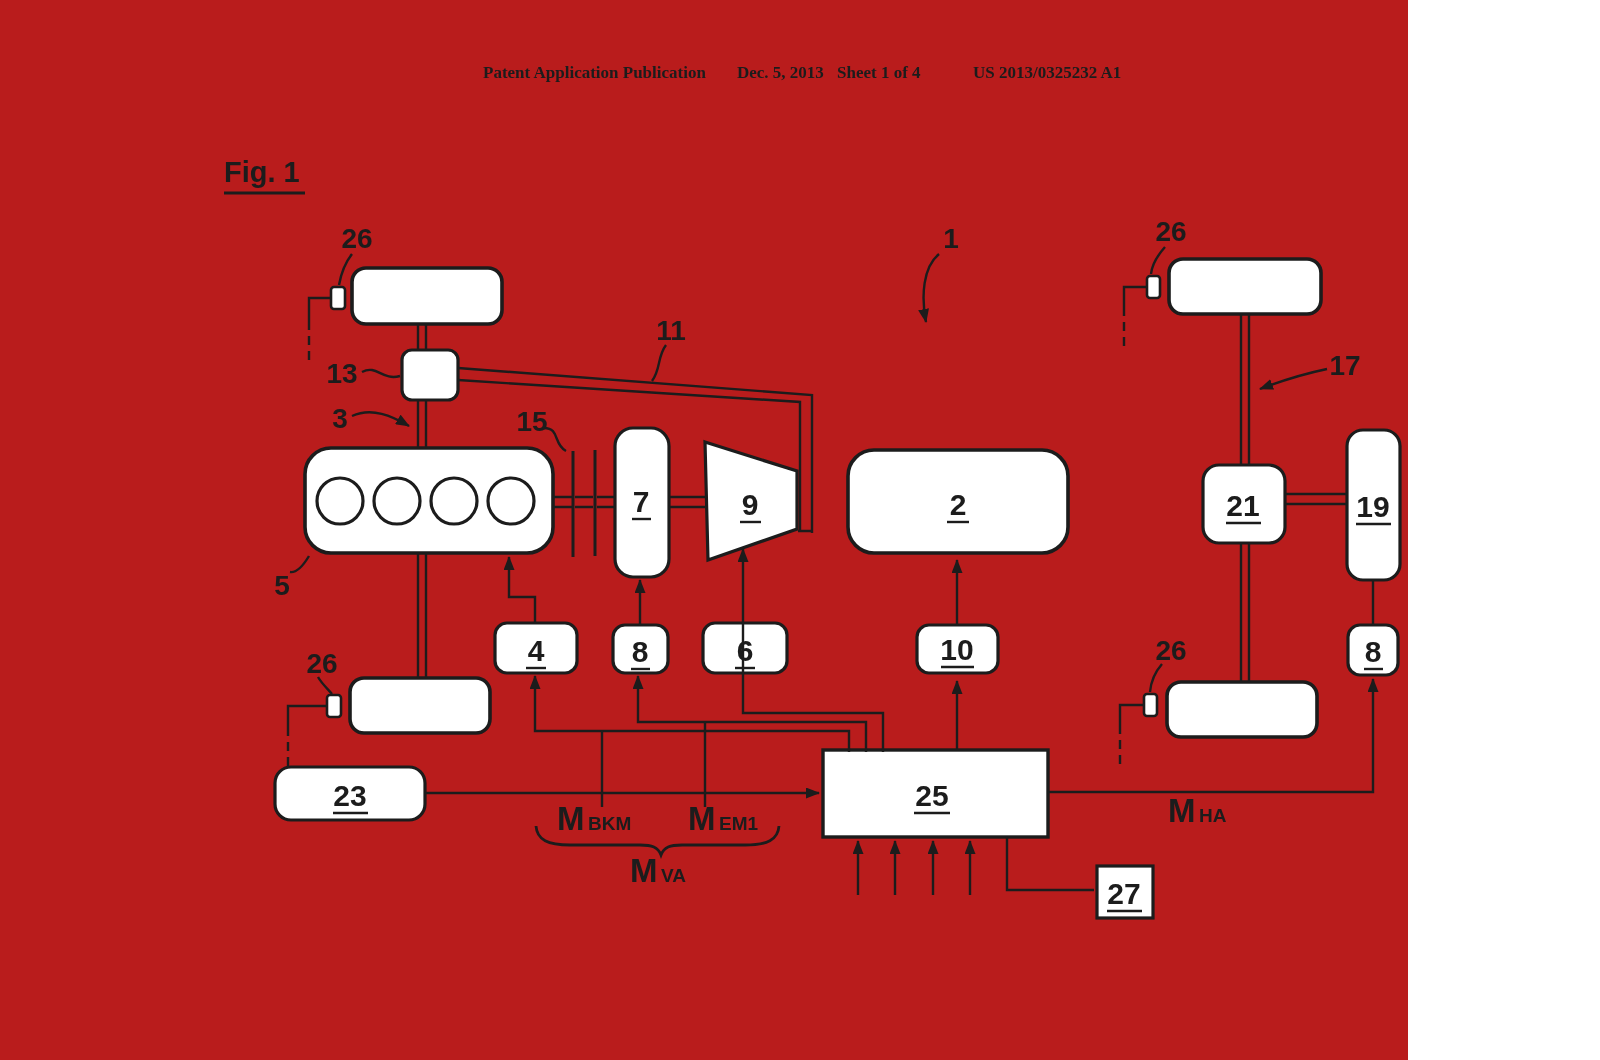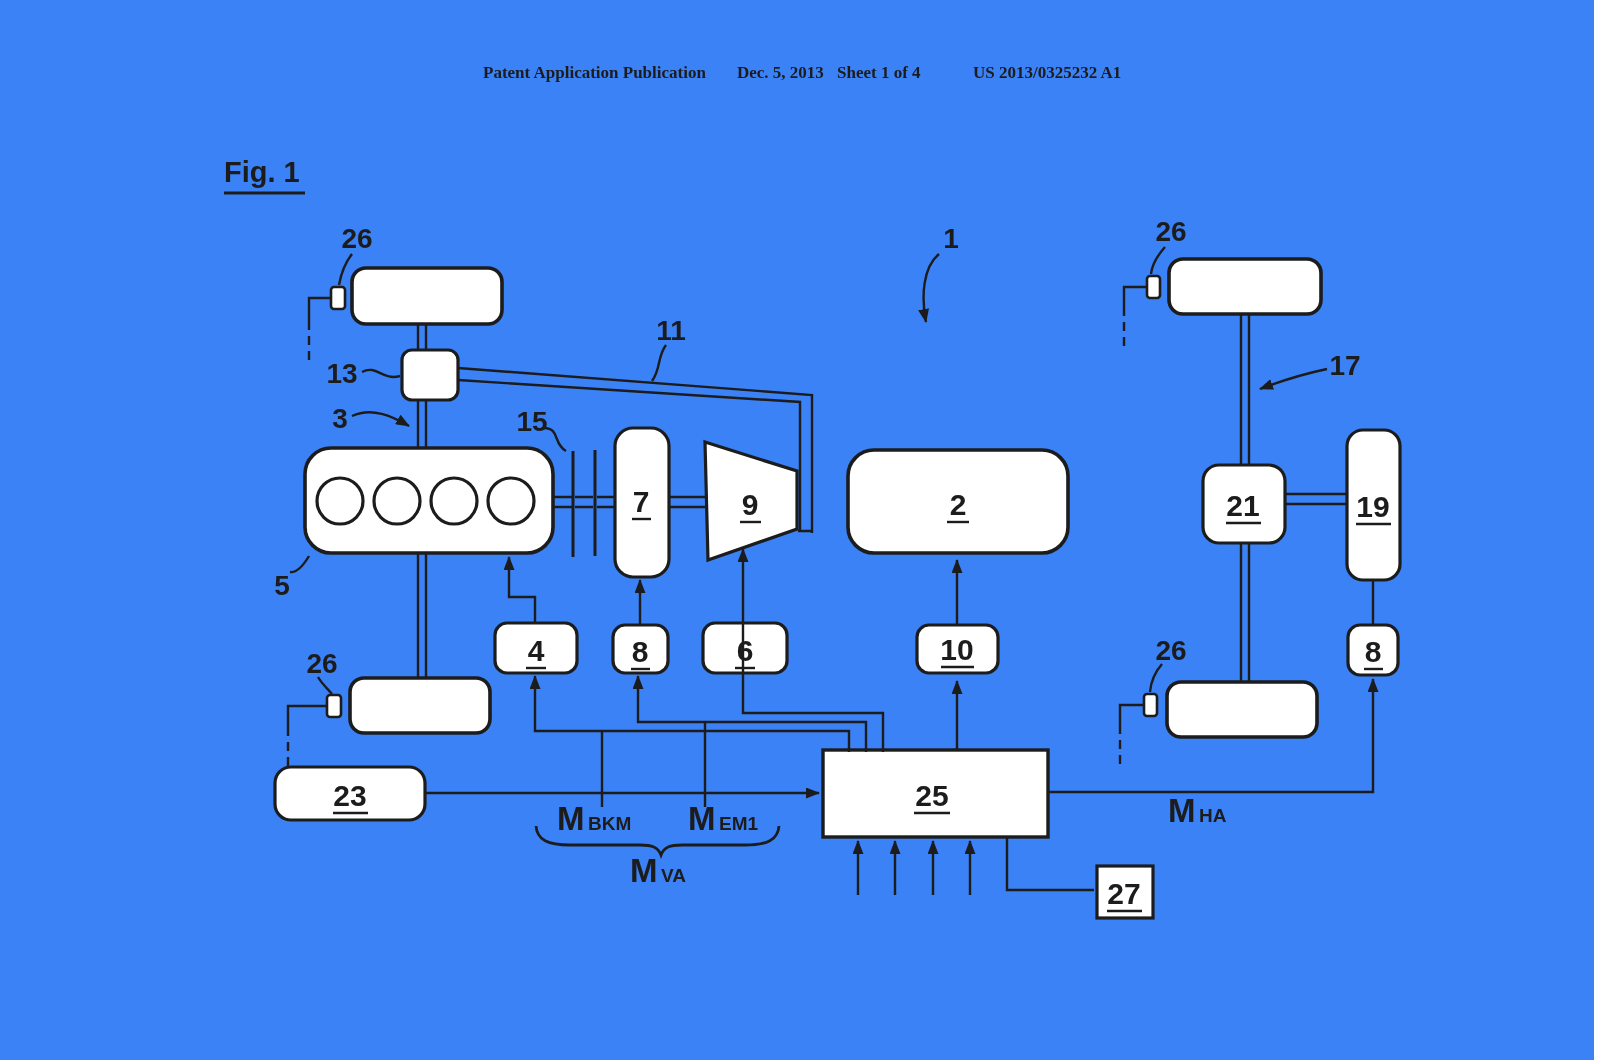--- a/index.html
+++ b/index.html
@@ -1,16 +1,16 @@
 <!DOCTYPE html>
 <html><head>
 <meta charset="utf-8">
 <style>
   html,body{margin:0;padding:0;background:#ffffff;}
-  .page{position:relative;width:1594px;height:1060px;background:#3b82f6;overflow:hidden;}
+  .page{position:relative;width:1408px;height:1060px;background:#b91c1c;overflow:hidden;}
   svg{display:block;}
   .ink-stroke{stroke:#1c1c1c;fill:none;}
   .boxfill{fill:#ffffff;stroke:#1c1c1c;}
   .hdr{font:bold 17px "Liberation Serif", serif;fill:#1c1c1c;}
   .figlbl{font:bold 29px "Liberation Sans", sans-serif;fill:#1c1c1c;}
   .ref{font:bold 28px "Liberation Sans", sans-serif;fill:#1c1c1c;text-anchor:middle;}
   .boxnum{font:bold 30px "Liberation Sans", sans-serif;fill:#1c1c1c;text-anchor:middle;}
   .mbase{font:bold 33px "Liberation Sans", sans-serif;fill:#1c1c1c;}
   .msub{font:bold 19px "Liberation Sans", sans-serif;fill:#1c1c1c;}
 </style>

